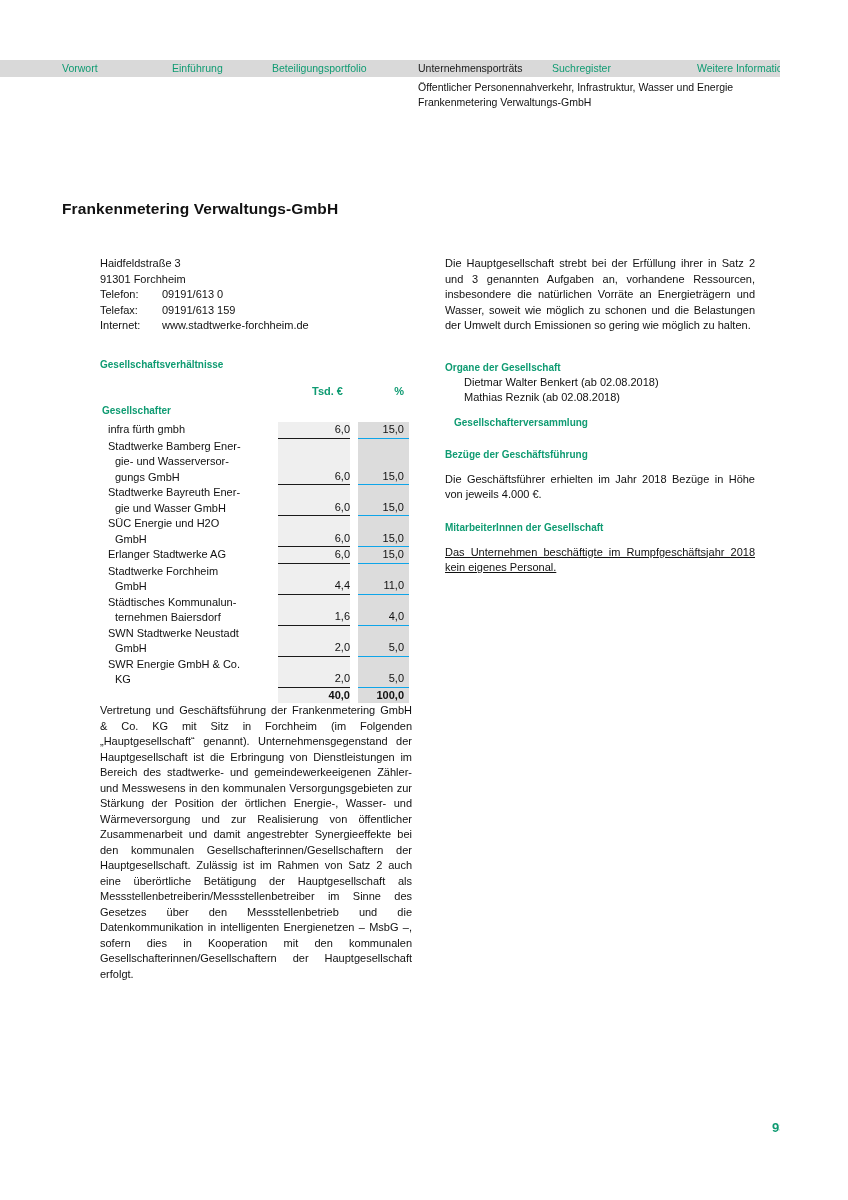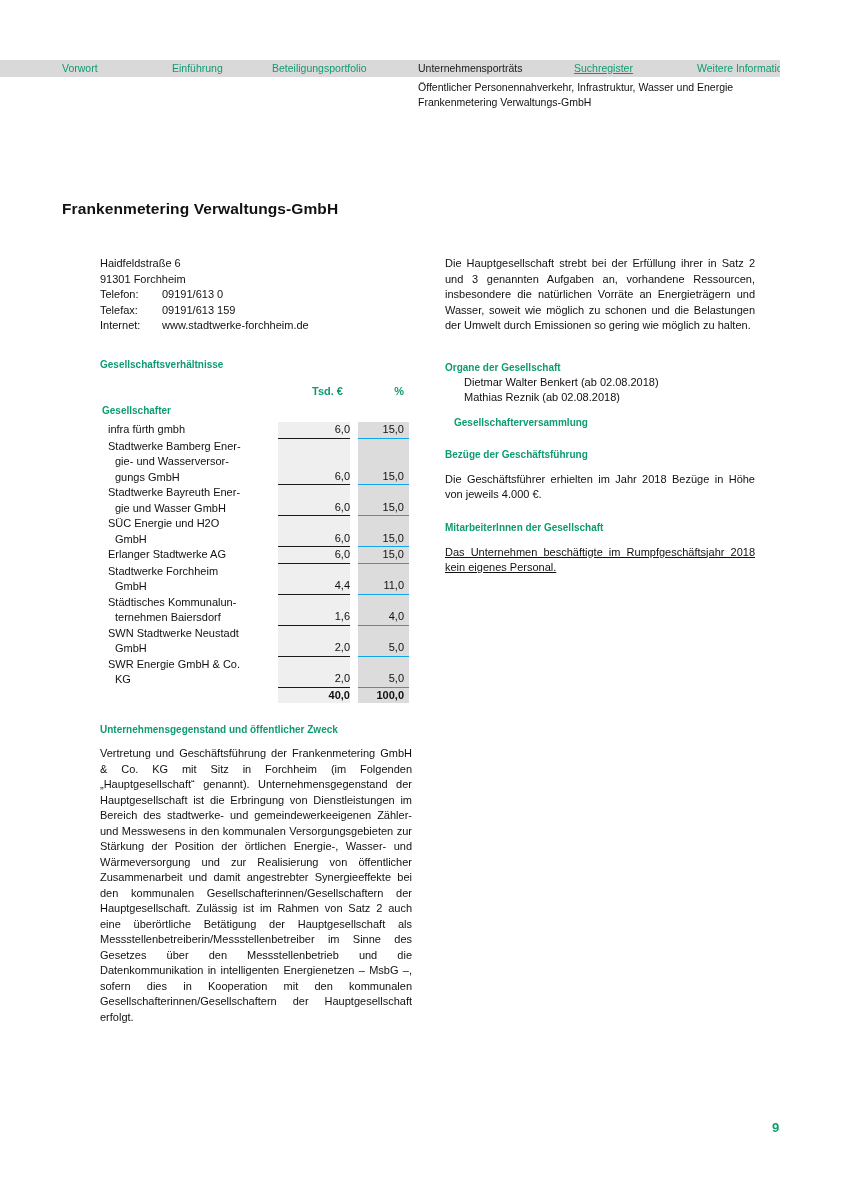--- a/index.html
+++ b/index.html
@@ -10,21 +10,21 @@
     --ink:#1a1a1a;
   }
   *{margin:0;padding:0;box-sizing:border-box;}
   body{background:#fff;font-family:"Liberation Sans",sans-serif;color:var(--ink);}
   .page{position:relative;width:780px;height:1200px;background:#fff;overflow:hidden;}
 
   
   .navbar{position:absolute;left:0;top:60px;width:848px;height:17px;background:var(--navbg);}
   .nav-item{position:absolute;top:2px;font-size:10.5px;color:var(--accent);white-space:nowrap;cursor:pointer;}
   .nav-item.active{color:var(--ink);}
-  .nav-0{left:62px;}.nav-1{left:160px;padding-left:12px;}.nav-2{left:272px;}.nav-3{left:418px;}.nav-4{left:574px;text-decoration:underline;}.nav-5{left:697px;}
+  .nav-0{left:62px;}.nav-1{left:160px;padding-left:12px;}.nav-2{left:272px;}.nav-3{left:418px;}.nav-4{left:552px;}.nav-5{left:697px;}
 
   
   .crumbs{position:absolute;left:418px;top:80px;font-size:10.5px;line-height:15px;color:#111;}
 
   
   .title{position:absolute;left:62px;top:200px;font-size:15.5px;font-weight:bold;color:#111;letter-spacing:.1px;}
 
   
   .col{position:absolute;top:256px;font-size:11px;line-height:15.5px;color:#111;}
   .col.left{left:100px;width:312px;}
@@ -84,21 +84,21 @@
   <div class="crumbs">
     <div>Öffentlicher Personennahverkehr, Infrastruktur, Wasser und Energie</div>
     <div>Frankenmetering Verwaltungs-GmbH</div>
   </div>
 
   <div class="title">Frankenmetering Verwaltungs-GmbH</div>
 
   <div class="col left">
 
     <div class="address">
-      <div>Haidfeldstraße 6</div>
+      <div>Haidfeldstraße 3</div>
       <div>91301 Forchheim</div>
       <div class="addr-row">
         <span class="addr-label">Telefon:</span>
         <span>09191/613 0</span>
       </div>
       <div class="addr-row">
         <span class="addr-label">Telefax:</span>
         <span>09191/613 159</span>
       </div>
       <div class="addr-row">
@@ -201,21 +201,20 @@
         </div>
       </div>
 
     <div class="entry total">
       <div class="name"></div>
       <div class="v1">40,0</div>
       <div class="cgap"></div>
       <div class="v2">100,0</div>
     </div>
 
-    <div class="h-green sect2-h">Unternehmensgegenstand und öffentlicher Zweck</div>
     <div class="para">Vertretung und Geschäftsführung der Frankenmetering GmbH &amp; Co. KG mit Sitz in Forchheim (im Folgenden „Hauptgesellschaft“ genannt). Unternehmensgegenstand der Hauptgesellschaft ist die Erbringung von Dienstleistungen im Bereich des stadtwerke- und gemeindewerkeeigenen Zähler- und Messwesens in den kommunalen Versorgungsgebieten zur Stärkung der Position der örtlichen Energie-, Wasser- und Wärmeversorgung und zur Realisierung von öffentlicher Zusammenarbeit und damit angestrebter Synergieeffekte bei den kommunalen Gesellschafterinnen/Gesellschaftern der Hauptgesellschaft. Zulässig ist im Rahmen von Satz 2 auch eine überörtliche Betätigung der Hauptgesellschaft als Messstellenbetreiberin/Messstellenbetreiber im Sinne des Gesetzes über den Messstellenbetrieb und die Datenkommunikation in intelligenten Energienetzen – MsbG –, sofern dies in Kooperation mit den kommunalen Gesellschafterinnen/Gesellschaftern der Hauptgesellschaft erfolgt.</div>
 
   </div>
 
   <div class="col right">
 
     <div class="para">Die Hauptgesellschaft strebt bei der Erfüllung ihrer in Satz 2 und 3 genannten Aufgaben an, vorhandene Ressourcen, insbesondere die natürlichen Vorräte an Energieträgern und Wasser, soweit wie möglich zu schonen und die Belastungen der Umwelt durch Emissionen so gering wie möglich zu halten.</div>
 
     <div class="h-green organs-h">Organe der Gesellschaft</div>
 

